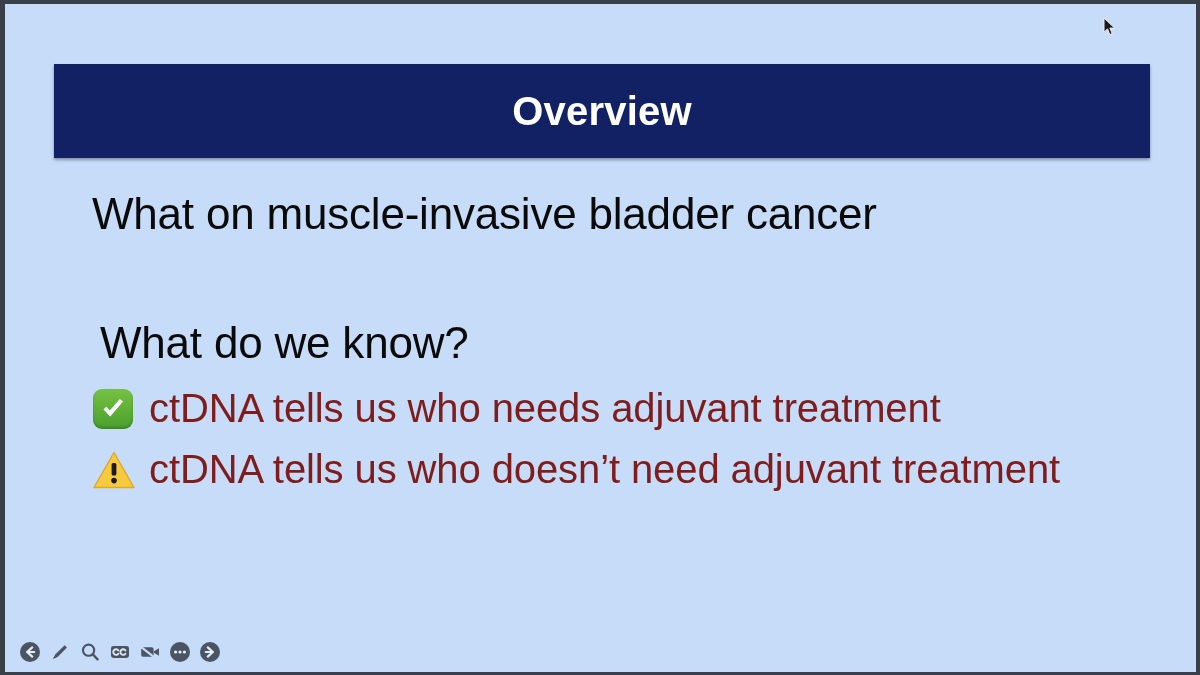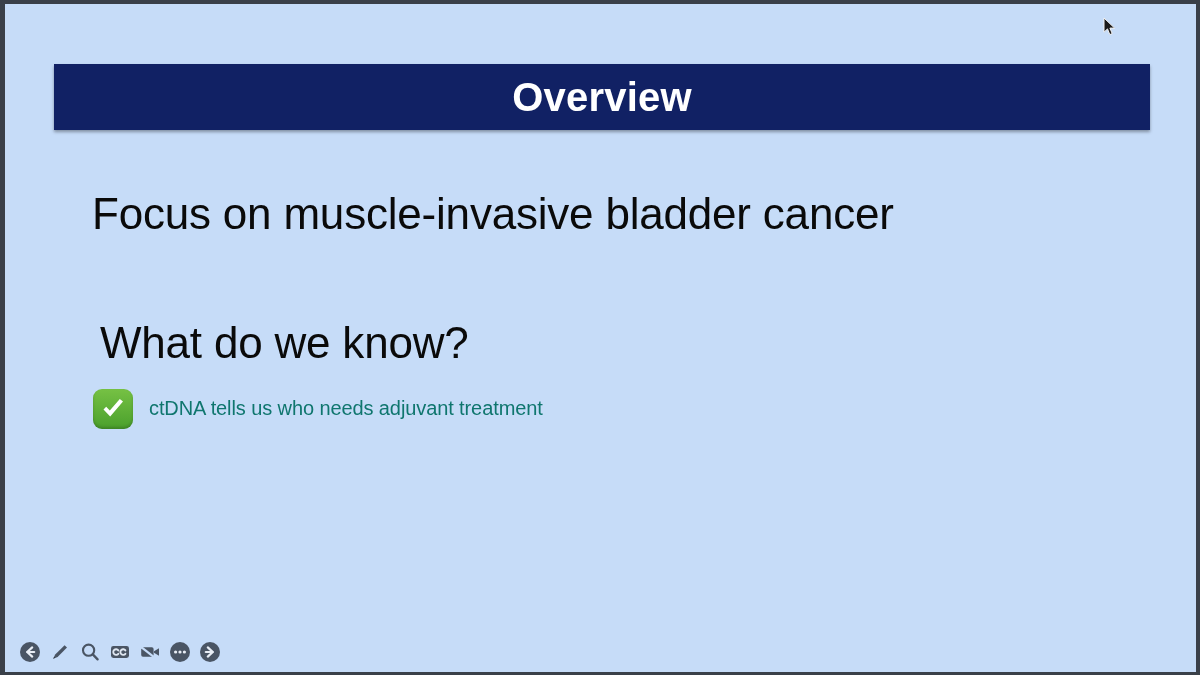--- a/index.html
+++ b/index.html
@@ -42,21 +42,21 @@
     background: #c6dcf8;
     overflow: hidden;
   }
 
   
   #title-banner {
     position: absolute;
     left: 49px;
     top: 60px;
     width: 1096px;
-    height: 66px;
+    height: 94px;
     background: #112164;
     box-shadow: 0 2px 3px rgba(0,0,0,0.35);
     display: flex;
     align-items: center;
     justify-content: center;
   }
   #title-text {
     color: #ffffff;
     font-size: 40px;
     font-weight: bold;
@@ -103,22 +103,22 @@
     height: 61px;
   }
   .bullet-icon {
     width: 56px;
     flex: 0 0 56px;
     display: flex;
     align-items: center;
     justify-content: flex-start;
   }
   .bullet-text {
-    font-size: 20px;
-    color: #0f766e;
+    font-size: 40px;
+    color: #7f1d1d;
     white-space: nowrap;
     font-family: "Liberation Sans", sans-serif;
     letter-spacing: -0.1px;
   }
 
   
   .icon-check {
     position: relative;
     width: 40px;
     height: 40px;
@@ -197,37 +197,49 @@
   <div class="frame-edge frame-bottom"></div>
 
   <div id="slide">
 
     <div id="title-banner">
       <span id="title-text">Overview</span>
     </div>
 
     <div id="slide-body">
 
-      <p id="headline-1" class="headline">Focus on muscle-invasive bladder cancer</p>
+      <p id="headline-1" class="headline">What on muscle-invasive bladder cancer</p>
 
       <p id="section-question" class="headline">What do we know?</p>
 
       <ul id="bullet-list">
 
         <li class="bullet-row">
           <span class="bullet-icon">
             <span class="icon-check">
               <svg width="40" height="40" viewBox="0 0 40 40" aria-hidden="true">
                 <path d="M10.5 20.5 L17.2 27.5 L30 12.5 L26.8 10 L16.8 21.6 L13.2 17.8 Z" fill="#ffffff"></path>
               </svg>
             </span>
           </span>
           <span class="bullet-text">ctDNA tells us who needs adjuvant treatment</span>
         </li>
 
+        <li class="bullet-row">
+          <span class="bullet-icon">
+            <span class="icon-warning">
+              <svg width="42" height="38" viewBox="0 0 42 38" aria-hidden="true">
+                <path d="M21 1.5 L41 36.5 L1 36.5 Z" fill="#f6c93f" stroke="#dba92c" stroke-width="1.4" stroke-linejoin="round"></path>
+                <rect x="18.6" y="12" width="4.8" height="12.5" rx="1.6" fill="#1a1a1a"></rect>
+                <circle cx="21" cy="29.6" r="2.8" fill="#1a1a1a"></circle>
+              </svg>
+            </span>
+          </span>
+          <span class="bullet-text">ctDNA tells us who doesn’t need adjuvant treatment</span>
+        </li>
 
 
       </ul>
     </div>
 
     <div id="toolbar">
 
       <div class="tool-btn">
         <svg width="22" height="22" viewBox="0 0 22 22">
           <circle cx="11" cy="11" r="10" fill="#4a5564"></circle>

